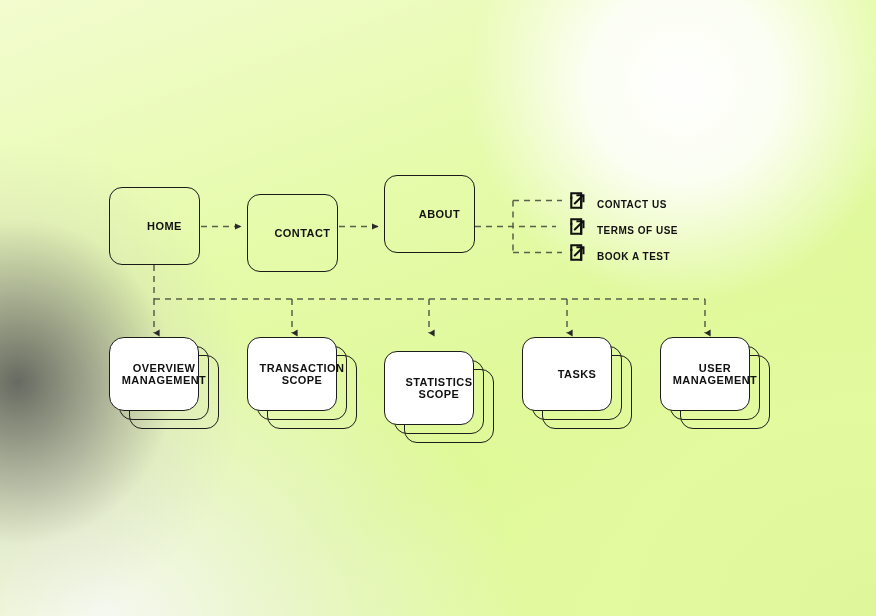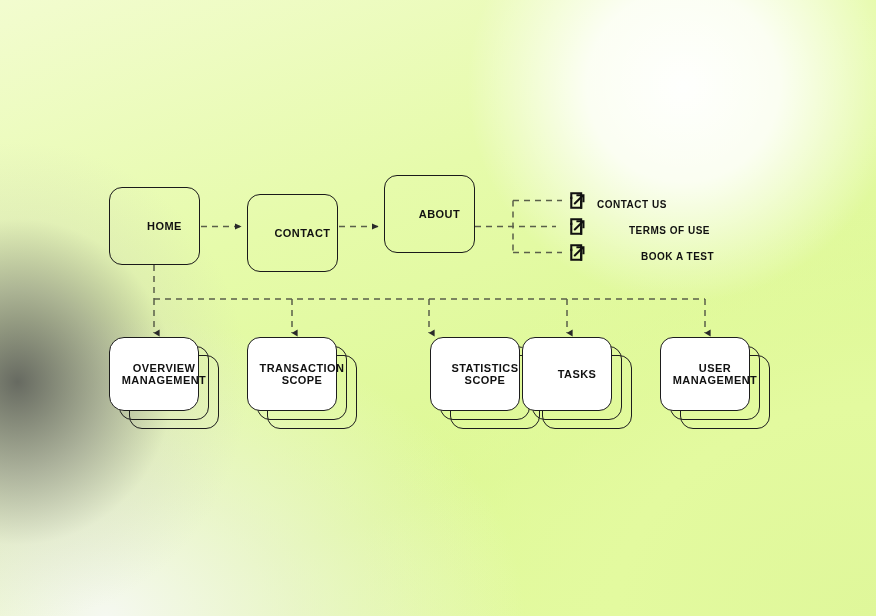--- a/index.html
+++ b/index.html
@@ -139,31 +139,31 @@
   <div class="link-row" style="left:569px; top:191px;">
     <svg class="ext-icon" viewBox="0 0 20 20" xmlns="http://www.w3.org/2000/svg">
       <path d="M2.4 7.2 L2.4 17.6 L12.8 17.6 L12.8 11.4" fill="none" stroke="#111111" stroke-width="2.2" stroke-linecap="square"></path>
       <path d="M2.4 7.2 L2.4 2.4 L12.8 2.4 L12.8 17.6" fill="none" stroke="#111111" stroke-width="2.2" stroke-linecap="square"></path>
       <path d="M6.1 13.1 L14.1 5.3" fill="none" stroke="#111111" stroke-width="2.2" stroke-linecap="round"></path>
       <path d="M8.9 4.5 L15.2 4.5 L15.2 10.7" fill="none" stroke="#111111" stroke-width="2.2" stroke-linecap="square" stroke-linejoin="miter"></path>
     </svg>
     <span class="link-label">CONTACT US</span>
   </div>
 
-  <div class="link-row" style="left:569px; top:217px;gap:32px;">
+  <div class="link-row" style="left:569px; top:217px;">
     <svg class="ext-icon" viewBox="0 0 20 20" xmlns="http://www.w3.org/2000/svg">
       <path d="M2.4 7.2 L2.4 17.6 L12.8 17.6 L12.8 11.4" fill="none" stroke="#111111" stroke-width="2.2" stroke-linecap="square"></path>
       <path d="M2.4 7.2 L2.4 2.4 L12.8 2.4 L12.8 17.6" fill="none" stroke="#111111" stroke-width="2.2" stroke-linecap="square"></path>
       <path d="M6.1 13.1 L14.1 5.3" fill="none" stroke="#111111" stroke-width="2.2" stroke-linecap="round"></path>
       <path d="M8.9 4.5 L15.2 4.5 L15.2 10.7" fill="none" stroke="#111111" stroke-width="2.2" stroke-linecap="square" stroke-linejoin="miter"></path>
     </svg>
     <span class="link-label">TERMS OF USE</span>
   </div>
 
-  <div class="link-row" style="left:569px; top:243px;gap:44px;">
+  <div class="link-row" style="left:569px; top:243px;">
     <svg class="ext-icon" viewBox="0 0 20 20" xmlns="http://www.w3.org/2000/svg">
       <path d="M2.4 7.2 L2.4 17.6 L12.8 17.6 L12.8 11.4" fill="none" stroke="#111111" stroke-width="2.2" stroke-linecap="square"></path>
       <path d="M2.4 7.2 L2.4 2.4 L12.8 2.4 L12.8 17.6" fill="none" stroke="#111111" stroke-width="2.2" stroke-linecap="square"></path>
       <path d="M6.1 13.1 L14.1 5.3" fill="none" stroke="#111111" stroke-width="2.2" stroke-linecap="round"></path>
       <path d="M8.9 4.5 L15.2 4.5 L15.2 10.7" fill="none" stroke="#111111" stroke-width="2.2" stroke-linecap="square" stroke-linejoin="miter"></path>
     </svg>
     <span class="link-label">BOOK A TEST</span>
   </div>
 
   <div class="stack-group" style="left:109px; top:337px; width:110px; height:92px;">
@@ -181,21 +181,21 @@
     <div class="stack-card back" style="left:20px; top:18px; width:90px; height:74px;"></div>
     <div class="stack-card mid" style="left:10px; top:9px; width:90px; height:74px;"></div>
     <div class="stack-card front" style="left:0px; top:0px; width:90px; height:74px;justify-content:center;">
       <div>
         <div class="node-label">TRANSACTION</div>
         <div class="node-label">SCOPE</div>
       </div>
     </div>
   </div>
 
-  <div class="stack-group" style="left:384px; top:337px; width:110px; height:92px;margin-left:46px;">
+  <div class="stack-group" style="left:384px; top:351px; width:110px; height:92px;">
     <div class="stack-card back" style="left:20px; top:18px; width:90px; height:74px;"></div>
     <div class="stack-card mid" style="left:10px; top:9px; width:90px; height:74px;"></div>
     <div class="stack-card front" style="left:0px; top:0px; width:90px; height:74px;">
       <div>
         <div class="node-label">STATISTICS</div>
         <div class="node-label">SCOPE</div>
       </div>
     </div>
   </div>
 

